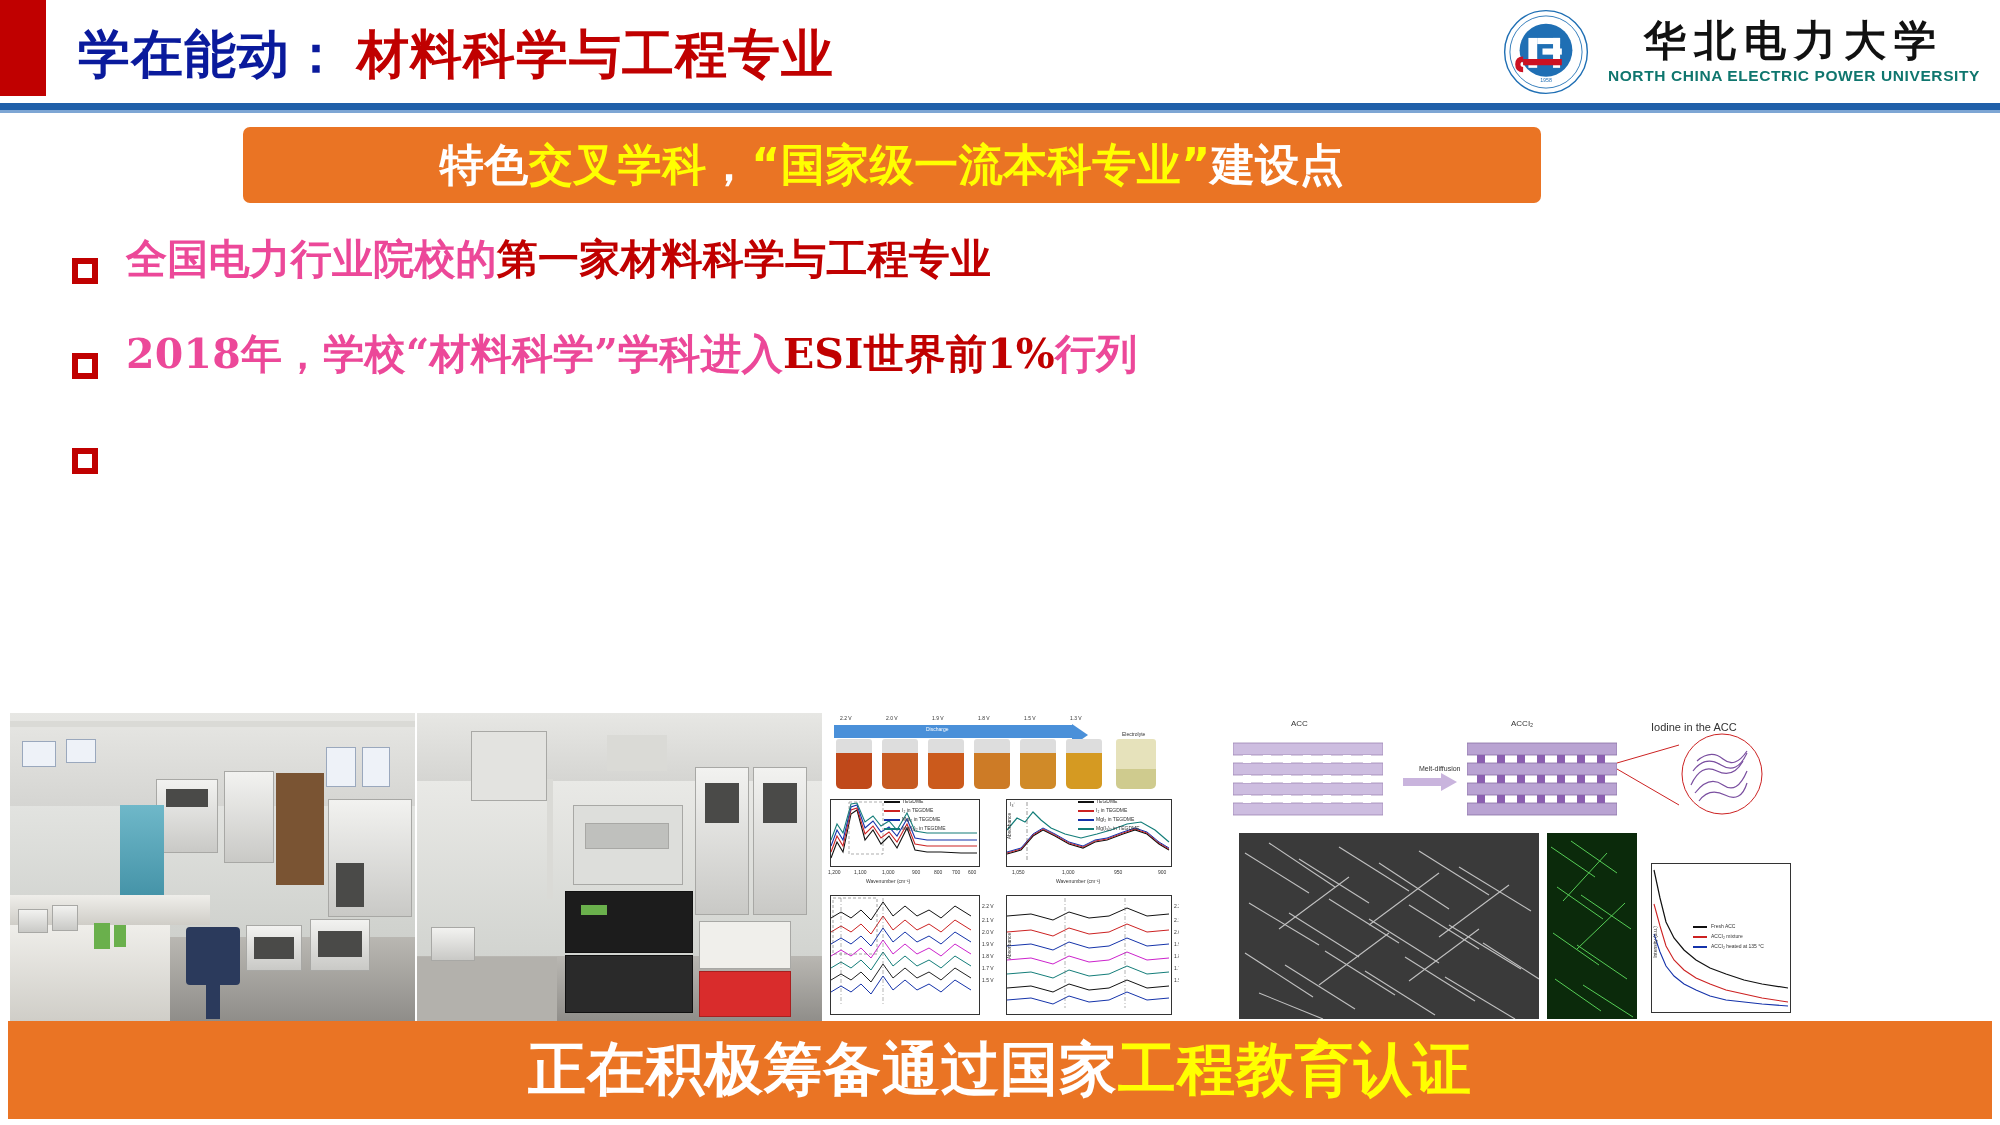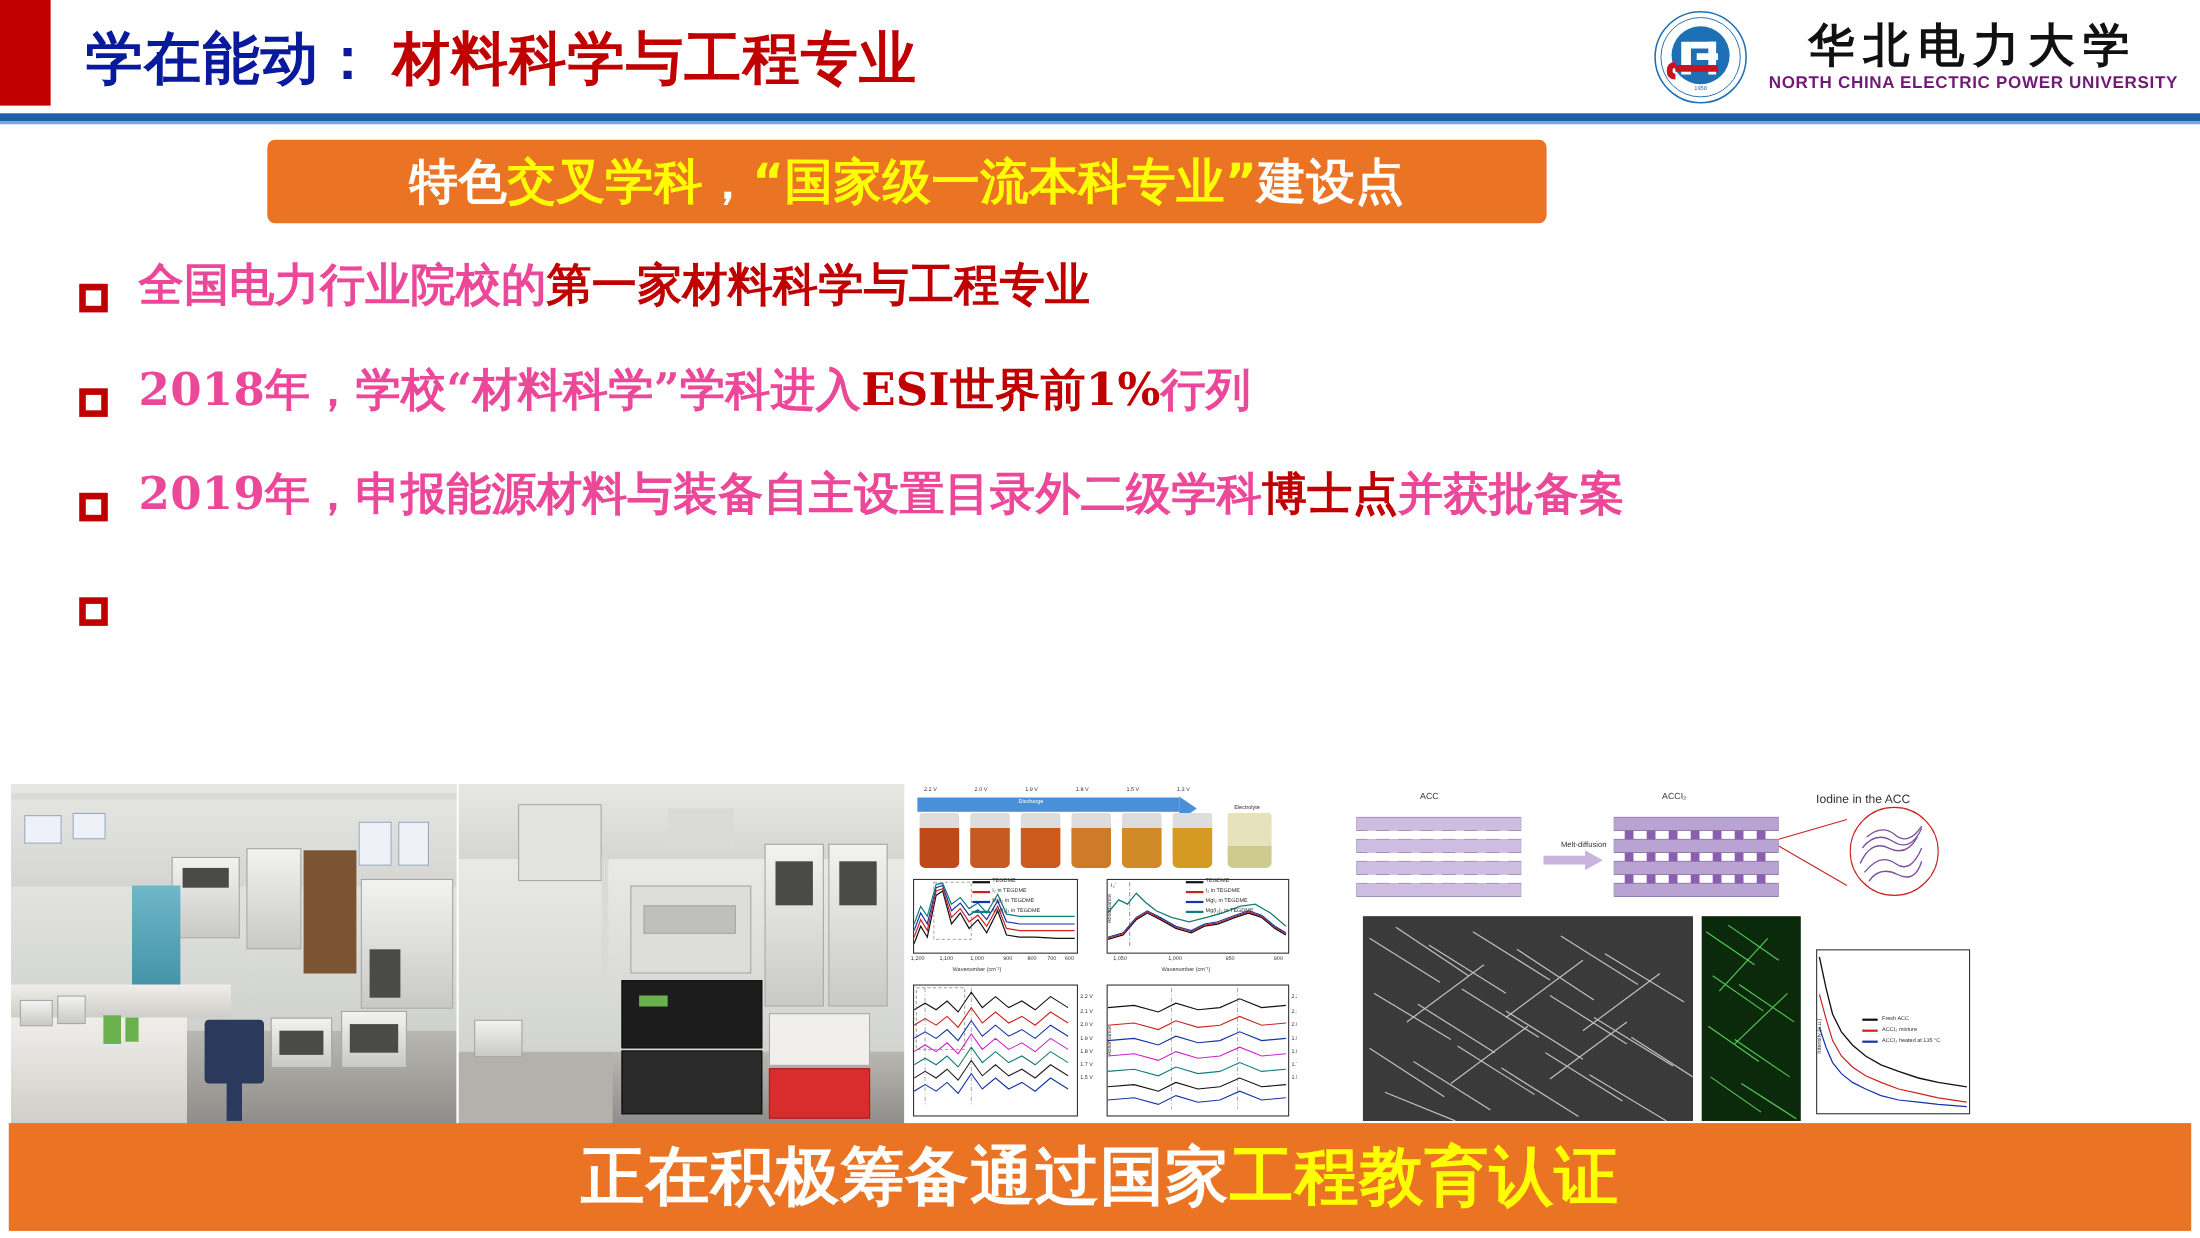--- a/index.html
+++ b/index.html
@@ -46,27 +46,27 @@
     display:flex; align-items:center; gap:18px;
   }
   #logo-mark { width:88px; height:88px; flex:0 0 88px; }
   #logo-text { display:flex; flex-direction:column; align-items:center; }
   #logo-cn {
     font-size:42px; font-weight:bold; color:#111;
     letter-spacing:8px; line-height:1.05;
     font-family:"DejaVu Serif","Liberation Serif",serif;
   }
   #logo-en {
-    font-size:15.5px; font-weight:bold; color:#701a75;
+    font-size:15.5px; font-weight:bold; color:#0f766e;
     letter-spacing:0.6px; margin-top:4px; white-space:nowrap;
   }
 
   
   #top-banner {
-    position:absolute; left:243px; top:127px; width:1163px; height:76px;
+    position:absolute; left:243px; top:127px; width:1298px; height:76px;
     background:#ea7424; border-radius:7px;
     display:flex; align-items:center; justify-content:center;
   }
   #top-banner-text {
     font-size:44px; font-weight:bold; white-space:nowrap;
     font-family:"DejaVu Sans","Liberation Sans",sans-serif;
     letter-spacing:0.5px;
   }
   .w { color:#ffffff; }
   .y { color:#ffff00; }
@@ -195,24 +195,20 @@
   <div class="bullet-row">
     <span class="bullet-marker"></span>
     <span class="bullet-text"><span class="k">全国电力行业院校的</span><span class="r">第一家材料科学与工程专业</span></span>
   </div>
 
   <div class="bullet-row">
     <span class="bullet-marker"></span>
     <span class="bullet-text serifnum"><span class="k">2018年，学校“材料科学”学科进入</span><span class="r">ESI世界前1%</span><span class="k">行列</span></span>
   </div>
 
-  <div class="bullet-row">
-    <span class="bullet-marker"></span>
-    <span class="bullet-text serifnum"><span class="k">2019年，申报能源材料与装备自主设置目录外二级学科</span><span class="r">博士点</span><span class="k">并获批备案</span></span>
-  </div>
 
   <div class="bullet-row">
     <span class="bullet-marker"></span>
   </div>
 
 </div>
 
 <div id="photo-strip">
 
   <div class="photo" id="photo-lab1">

